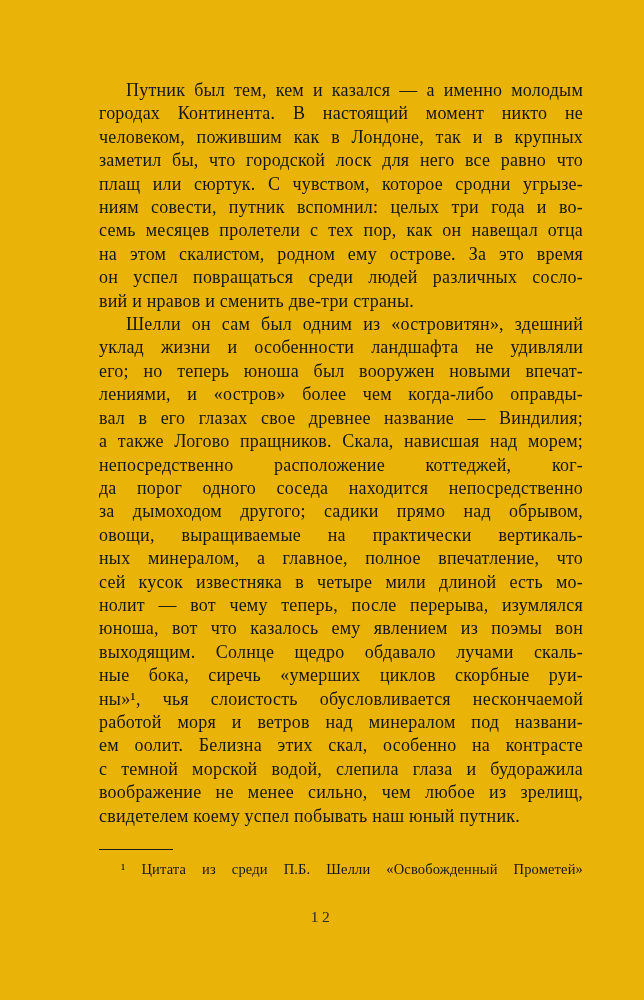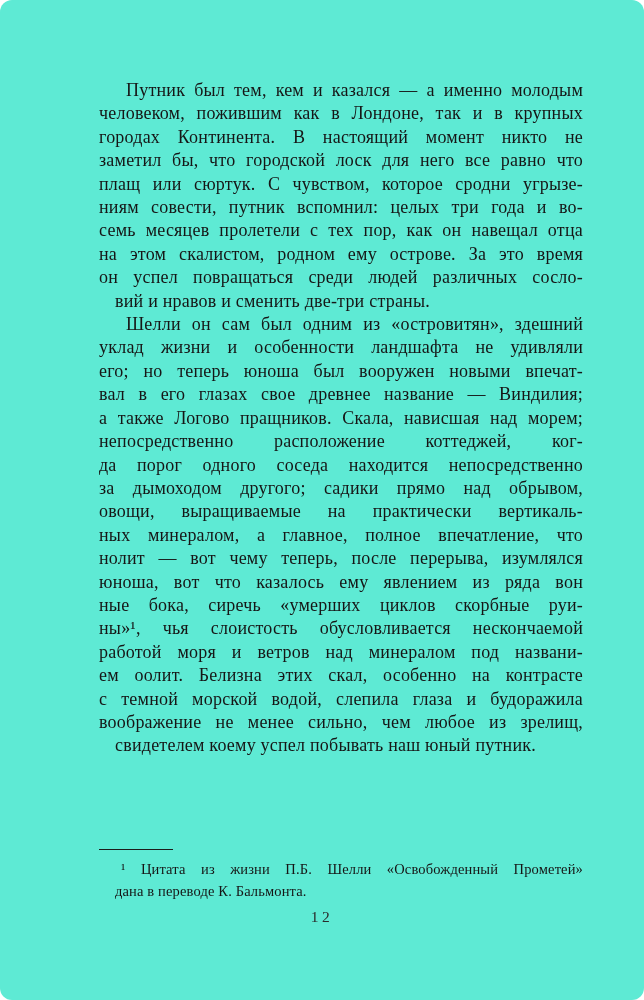--- a/index.html
+++ b/index.html
@@ -27,21 +27,21 @@
     line-height: 23.4px;
     letter-spacing: 0.012em;
   }
   .paragraph { margin: 0; }
   .line {
     text-align: justify;
     text-align-last: justify;
     white-space: normal;
   }
   .line.indent { text-indent: 27px; }
-  .line.end { text-align-last: left; margin-left: 16px; }
+  .line.end { text-align-last: left; }
   .footnote-section {
     position: absolute;
     left: 99px;
     top: 849px;
     width: 484px;
   }
   .footnote-rule {
     width: 74px;
     height: 0;
     border-top: 1.3px solid #1c1c1c;
@@ -60,57 +60,59 @@
     width: 644px;
     text-align: center;
     font-size: 15.5px;
     letter-spacing: 3.5px;
     color: #2a2a2a;
   }
 </style>
 </head>
 <body style="color: rgb(22, 22, 22);">
 
-<div class="page" style="background: #5eead4; border-radius: 12px;">
+<div class="page" style="background: #eab308;">
   <div class="text-block">
       <div class="paragraph">
         <div class="line indent">Путник был тем, кем и казался — а именно молодым</div>
+        <div class="line">городах Континента. В настоящий момент никто не</div>
         <div class="line">человеком, пожившим как в Лондоне, так и в крупных</div>
-        <div class="line">городах Континента. В настоящий момент никто не</div>
         <div class="line">заметил бы, что городской лоск для него все равно что</div>
         <div class="line">плащ или сюртук. С чувством, которое сродни угрызе-</div>
         <div class="line">ниям совести, путник вспомнил: целых три года и во-</div>
         <div class="line">семь месяцев пролетели с тех пор, как он навещал отца</div>
         <div class="line">на этом скалистом, родном ему острове. За это время</div>
         <div class="line">он успел повращаться среди людей различных сосло-</div>
         <div class="line end">вий и нравов и сменить две-три страны.</div>
       </div>
       <div class="paragraph">
         <div class="line indent">Шелли он сам был одним из «островитян», здешний</div>
         <div class="line">уклад жизни и особенности ландшафта не удивляли</div>
         <div class="line">его; но теперь юноша был вооружен новыми впечат-</div>
+        <div class="line">лениями, и «остров» более чем когда-либо оправды-</div>
         <div class="line">вал в его глазах свое древнее название — Виндилия;</div>
         <div class="line">а также Логово пращников. Скала, нависшая над морем;</div>
         <div class="line">непосредственно расположение коттеджей, ког-</div>
         <div class="line">да порог одного соседа находится непосредственно</div>
         <div class="line">за дымоходом другого; садики прямо над обрывом,</div>
         <div class="line">овощи, выращиваемые на практически вертикаль-</div>
         <div class="line">ных минералом, а главное, полное впечатление, что</div>
+        <div class="line">сей кусок известняка в четыре мили длиной есть мо-</div>
         <div class="line">нолит — вот чему теперь, после перерыва, изумлялся</div>
-        <div class="line">юноша, вот что казалось ему явлением из ряда вон</div>
+        <div class="line">юноша, вот что казалось ему явлением из поэмы вон</div>
+        <div class="line">выходящим. Солнце щедро обдавало лучами скаль-</div>
         <div class="line">ные бока, сиречь «умерших циклов скорбные руи-</div>
         <div class="line">ны»¹, чья слоистость обусловливается нескончаемой</div>
         <div class="line">работой моря и ветров над минералом под названи-</div>
         <div class="line">ем оолит. Белизна этих скал, особенно на контрасте</div>
         <div class="line">с темной морской водой, слепила глаза и будоражила</div>
         <div class="line">воображение не менее сильно, чем любое из зрелищ,</div>
         <div class="line end">свидетелем коему успел побывать наш юный путник.</div>
       </div>
     </div>
   <div class="footnote-section">
     <div class="footnote-rule"></div>
     <div class="footnote-text">
-        <div class="line fn-indent">¹ Цитата из жизни П.Б. Шелли «Освобожденный Прометей»</div>
-        <div class="line end">дана в переводе К. Бальмонта.</div>
+        <div class="line fn-indent">¹ Цитата из среди П.Б. Шелли «Освобожденный Прометей»</div>
       </div>
   </div>
   <div class="page-number">12</div>
 </div>
 
 </body></html>

